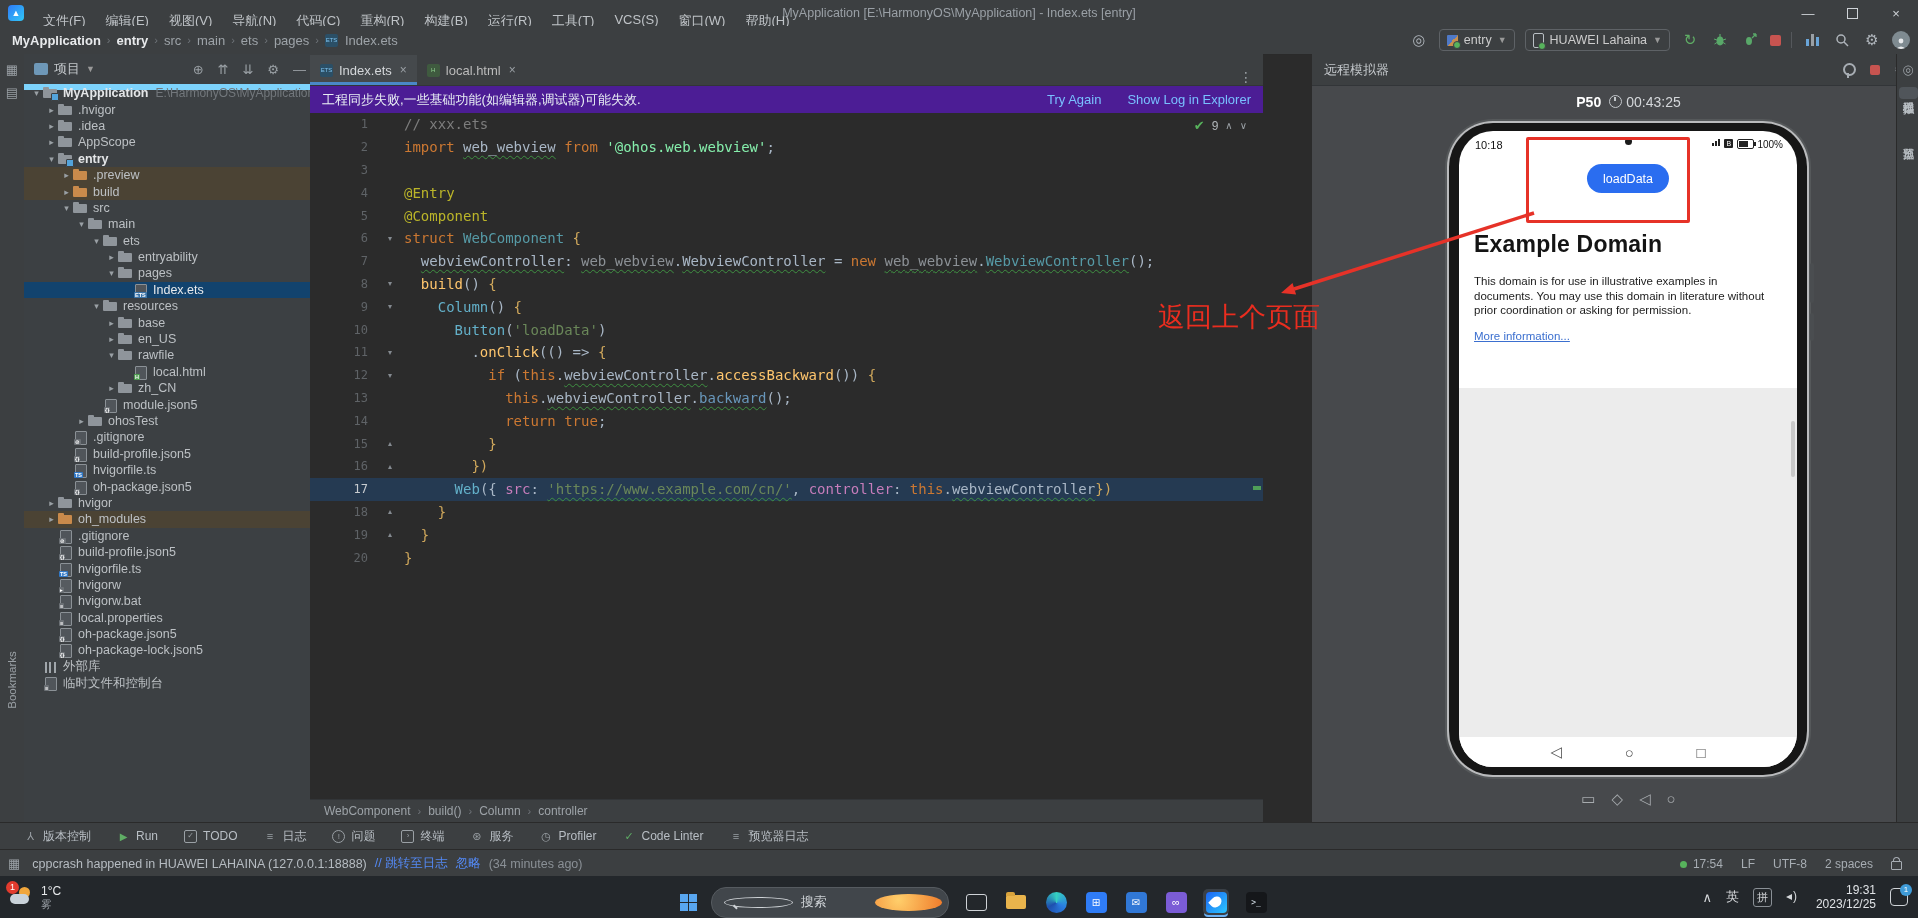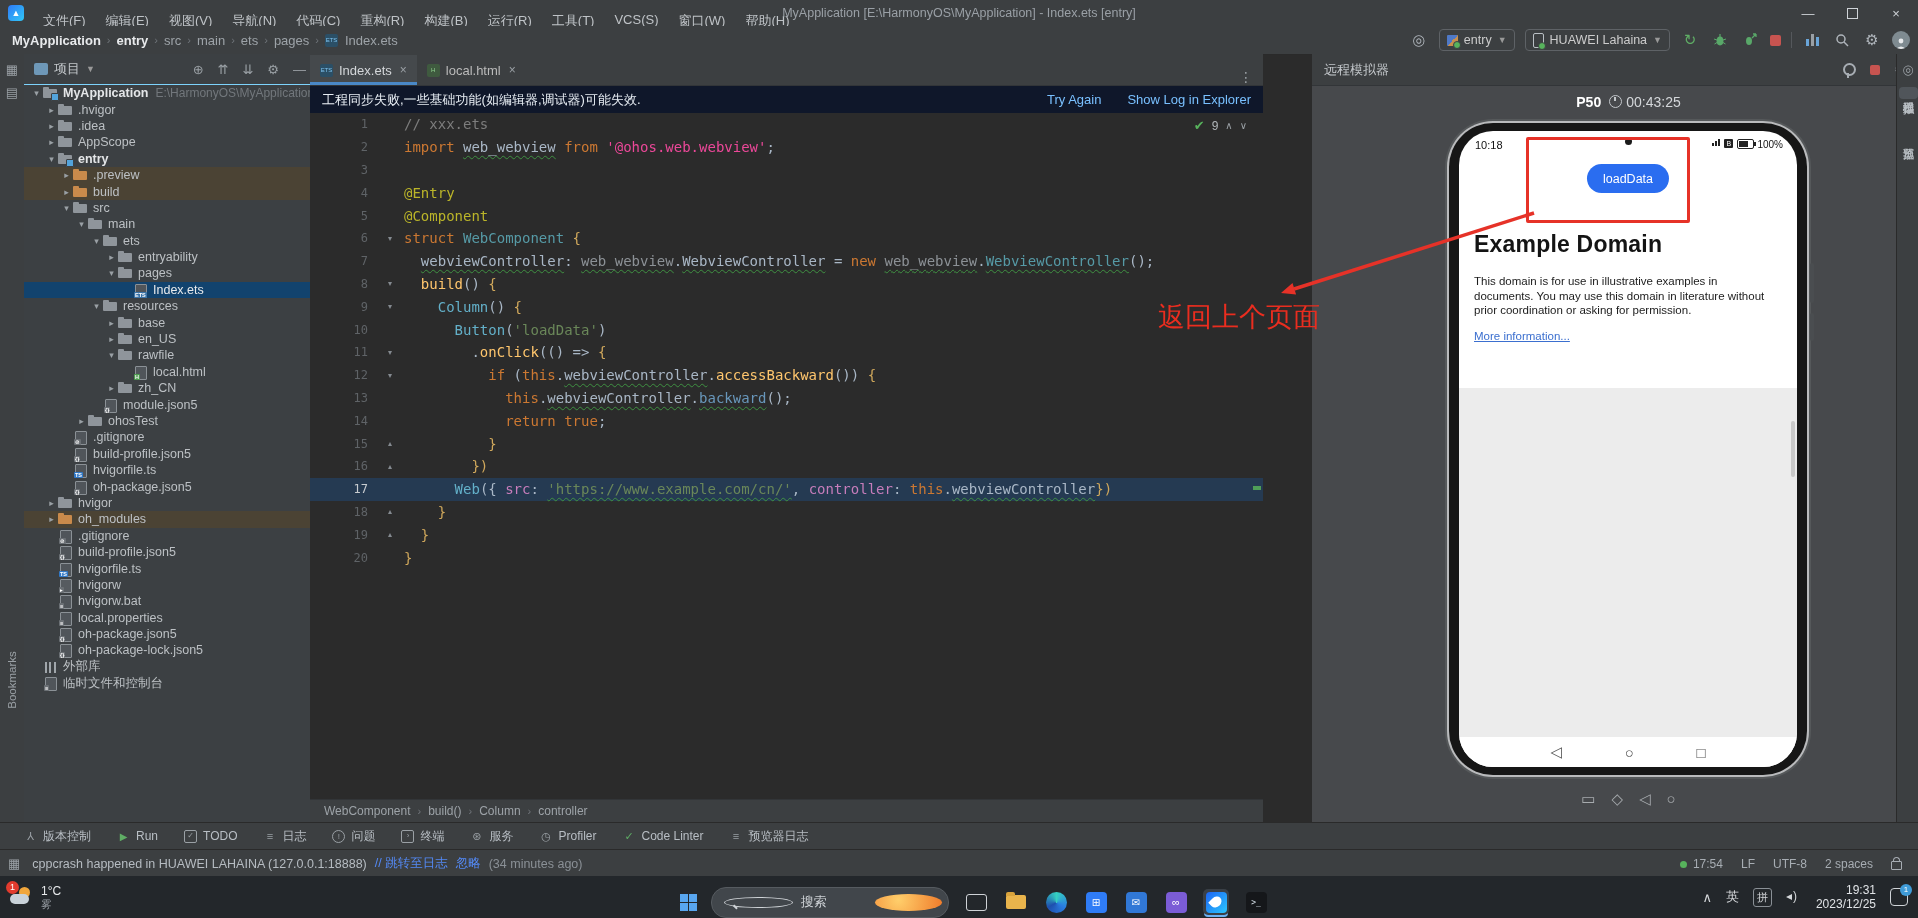--- a/index.html
+++ b/index.html
@@ -38,21 +38,21 @@
   .avatar{width:18px;height:18px;border-radius:50%;background:#7f8b91;display:flex;align-items:flex-end;justify-content:center;overflow:hidden;}
   
   #leftstrip{position:absolute;left:0;top:54px;width:24px;height:768px;background:#3c3f41;border-right:1px solid #2a2a2a;}
   .strip-ic{display:block;margin:8px auto 0;color:#9aa0a5;font-size:13px;text-align:center;}
   .vlabel{position:absolute;left:-26px;width:76px;text-align:center;font-size:11.5px;color:#9aa0a5;transform:rotate(-90deg);}
   #rightstrip{position:absolute;left:1896px;top:54px;width:22px;height:768px;background:#3c3f41;border-left:1px solid #2a2a2a;}
   .vlabel-r{writing-mode:vertical-rl;font-size:11.5px;color:#b9bfc4;margin:6px auto 0;display:block;text-align:center;}
   .vactive{background:#50555a;border-radius:4px;padding:6px 2px;}
   
   #projectpanel{position:absolute;left:24px;top:54px;width:286px;height:768px;background:#3c4043;}
-  .phead{height:30px;display:flex;align-items:center;font-size:13px;color:#c3c7cb;padding-left:10px;gap:6px;border-bottom:1px solid #7dd3fc;}
+  .phead{height:30px;display:flex;align-items:center;font-size:13px;color:#c3c7cb;padding-left:10px;gap:6px;border-bottom:6px solid #7dd3fc;}
   .phead .sp{flex:1;}
   .phead-ic{color:#9aa0a5;font-size:13px;padding:0 4px;}
   .proj-ic{width:14px;height:12px;background:#6e98b8;border-radius:2px;display:inline-block;}
   #tree{position:absolute;left:0;top:31px;right:0;bottom:0;overflow:hidden;font-size:12.5px;}
   .trow{display:flex;align-items:center;height:16.4px;white-space:nowrap;color:#bcc0c4;}
   .trow .arr{width:13px;font-size:9px;color:#9aa0a5;text-align:center;flex:none;}
   .trow.sel{background:#12436e;color:#e8eaec;}
   .trow.warm{background:#4b4334;}
   .trow.bold .lbl{font-weight:bold;color:#e4e6e8;}
   .tpath{color:#72777c;margin-left:7px;font-size:12px;}
@@ -71,31 +71,31 @@
   
   #editor{position:absolute;left:310px;top:54px;width:953px;height:768px;background:#2b2b2b;}
   #tabbar{height:31px;background:#3c3f41;display:flex;align-items:flex-end;border-bottom:1px solid #323538;}
   .tab{display:flex;align-items:center;gap:6px;height:30px;padding:0 10px;font-size:13px;color:#bbb;position:relative;}
   .tab.active{background:#45494c;color:#d4d7da;box-shadow:inset 0 -3px 0 #4a88c7;}
   .tab .x{color:#9aa0a5;font-size:12px;margin-left:2px;}
   .tab-chip{display:inline-block;width:13px;height:13px;border-radius:2px;font-size:6px;color:#fff;text-align:center;line-height:13px;}
   .chip-ets{background:#2b4f66;color:#7ec3ef;}
   .chip-h{background:#3f5a3f;color:#8fd18f;}
   .tab-more{margin-left:auto;color:#9aa0a5;padding:0 10px;font-size:14px;}
-  #banner{height:27px;background:#0f172a;display:flex;align-items:center;font-size:13px;color:#e7edf3;padding:0 12px;}
+  #banner{height:27px;background:#4c1d95;display:flex;align-items:center;font-size:13px;color:#e7edf3;padding:0 12px;}
   #banner .sp{flex:1;}
   .banner-link{color:#79c0ff;margin-left:26px;}
   #codearea{position:absolute;left:0;top:59px;right:0;bottom:22px;overflow:hidden;}
   .cl{display:flex;align-items:center;height:22.8px;position:relative;}
   .cl.cur{background:#253a52;}
   .cl .ln{width:58px;text-align:right;padding-right:8px;color:#5f6367;font-size:12px;flex:none;font-family:"DejaVu Sans Mono",monospace;}
   .cl.cur .ln{color:#c8ccd0;}
   .cl .fold{width:28px;flex:none;text-align:center;font-size:8px;color:#848a90;}
   .cl .ct{white-space:pre;font-family:"DejaVu Sans Mono",monospace;font-size:14px;}
-  .c{color:#7d7d7d}.k{color:#cc7832}.s1{color:#ec4899}.s2{color:#6a8759}.an{color:#bbb529}
+  .c{color:#7d7d7d}.k{color:#cc7832}.s1{color:#86efac}.s2{color:#6a8759}.an{color:#bbb529}
   .ty{color:#569aa6}.cp{color:#63b0c9}.fn{color:#ffc66d}.bl{color:#6897bb}.pr{color:#c77dbb}
   .df{color:#a9b7c6}.dim{color:#8c9196}.br{color:#d0a85c}
   .w{text-decoration:underline;text-decoration-style:wavy;text-decoration-color:#3f9142;text-decoration-thickness:1px;text-underline-offset:3px;}
   #inspect{position:absolute;right:16px;top:64px;display:flex;align-items:center;gap:7px;font-size:12px;color:#b0b6ba;}
   #inspect .chk{color:#57b35c;font-size:13px;}
   #inspect .ud{color:#9aa0a5;font-size:10px;}
   #stripe-mark{position:absolute;right:2px;top:432px;width:8px;height:4px;background:#4f9e58;}
   #ecrumbs{position:absolute;left:0;bottom:0;right:0;height:22px;background:#3c3f41;border-top:1px solid #323538;
            display:flex;align-items:center;font-size:12px;color:#9da3a8;padding-left:14px;gap:5px;}
   

